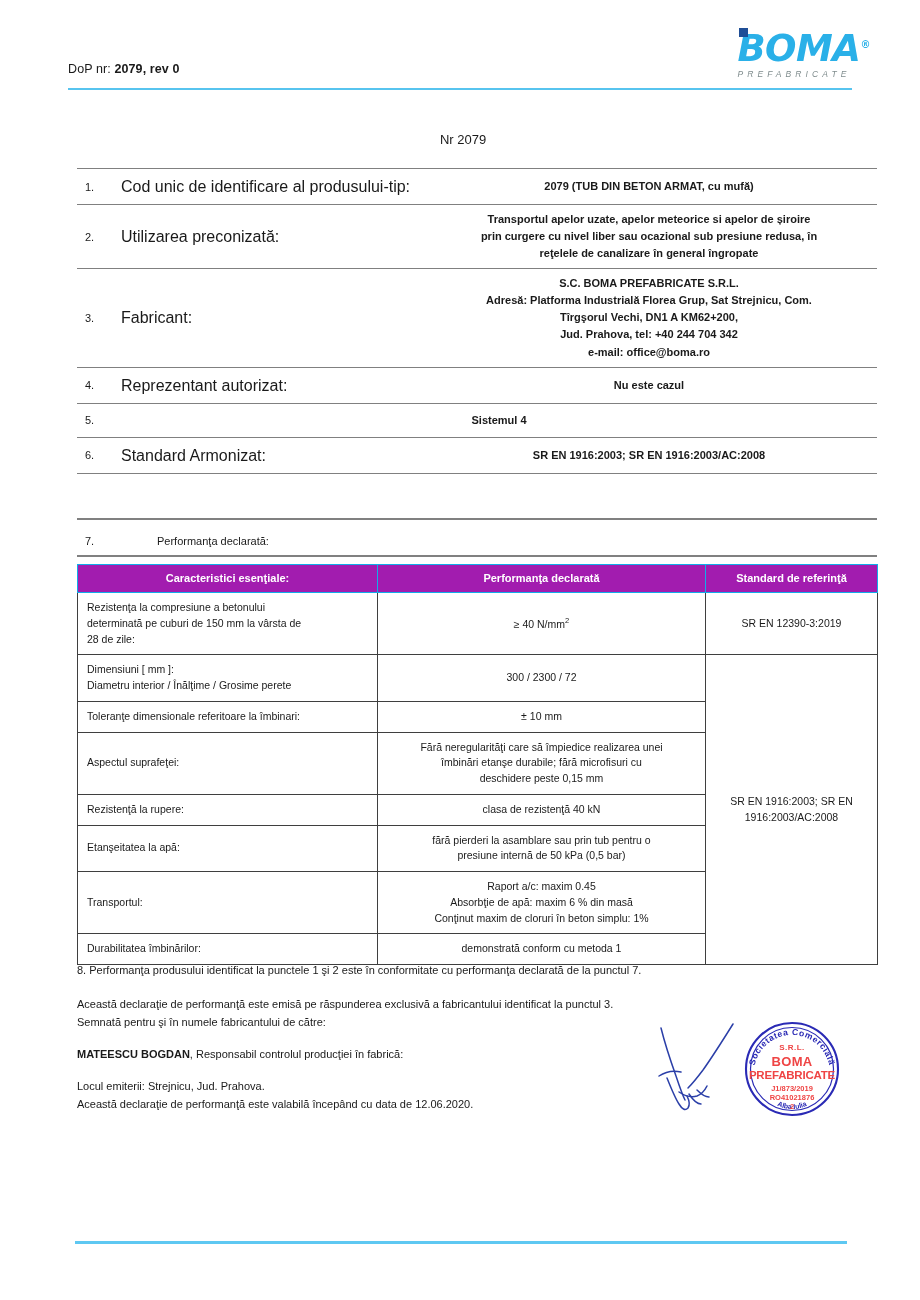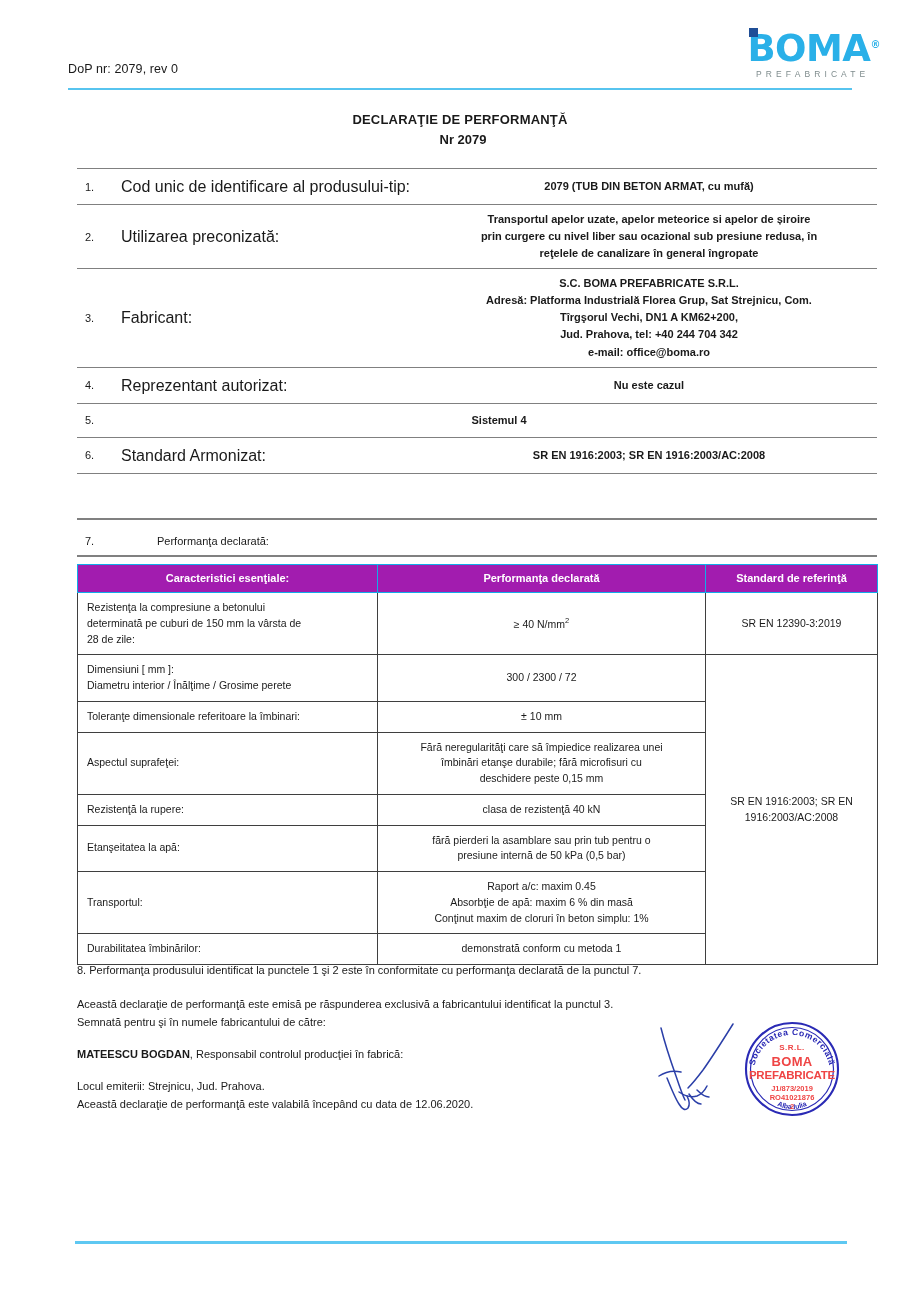--- a/index.html
+++ b/index.html
@@ -28,25 +28,26 @@
   
   .header-zone {
     position: absolute;
     left: 0; top: 0;
     width: 920px;
     height: 95px;
   }
 
   .logo {
     position: absolute;
-    right: 40px;
+    right: 50px;
     top: 30px;
-    text-align: center;
+    text-align: left;
     line-height: 1;
     user-select: none;
+    font-style: italic;
   }
   .logo-main {
     font-family: "DejaVu Sans", sans-serif;
     font-size: 37px;
     font-weight: bold;
     letter-spacing: -0.5px;
     color: #2ab0e8;
     position: relative;
     display: inline-block;
   }
@@ -73,21 +74,21 @@
     padding-right: 2px;
   }
 
   .dop-line {
     position: absolute;
     left: 68px;
     top: 62px;
     font-size: 12.5px;
     letter-spacing: 0.1px;
   }
-  .dop-line b { font-weight: normal; }
+  .dop-line b { font-weight: bold; }
 
   .hrule-top {
     position: absolute;
     left: 68px;
     top: 88px;
     width: 784px;
     height: 2px;
     background: #57c4ef;
   }
 
@@ -102,21 +103,21 @@
     font-weight: bold;
     letter-spacing: 0.2px;
   }
   .doc-title-2 {
     position: absolute;
     left: 0;
     top: 132px;
     width: 920px;
     text-align: center;
     font-size: 13px;
-    font-weight: bold;
+    font-weight: normal;
     padding-left: 6px;
   }
 
   
   .info-table {
     position: absolute;
     left: 77px;
     top: 168px;
     width: 800px;
   }
@@ -297,21 +298,20 @@
       <div class="logo-sub">PREFABRICATE</div>
     </div>
 
     <div class="dop-line">
       <span>DoP nr: </span><b>2079, rev 0</b>
     </div>
 
     <div class="hrule-top"></div>
   </div>
 
-  <div class="doc-title">DECLARAŢIE DE PERFORMANŢĂ</div>
   <div class="doc-title-2">Nr 2079</div>
 
   <div class="info-table">
 
     <div class="info-row">
       <div class="info-num">1.</div>
       <div class="info-label">Cod unic de identificare al produsului-tip:</div>
       <div class="info-value">
         <span class="ln">2079 (TUB DIN BETON ARMAT, cu mufă)</span>
       </div>

